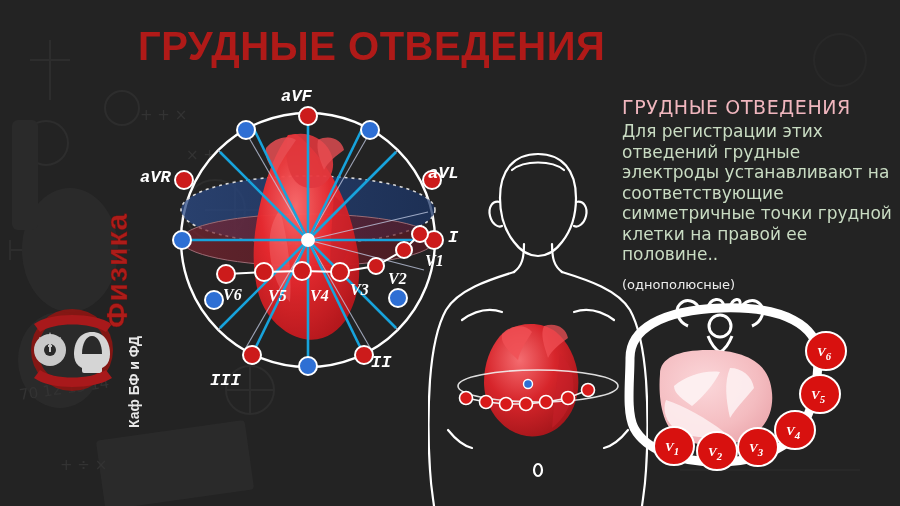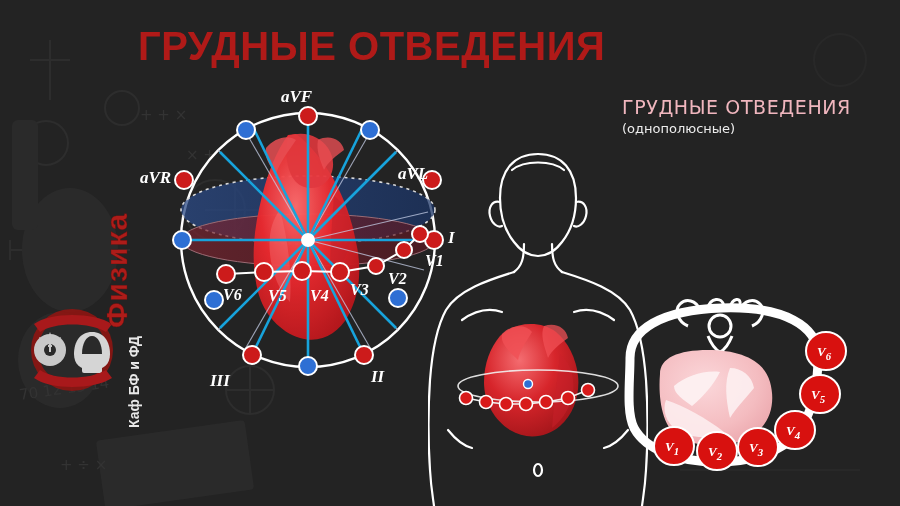--- a/index.html
+++ b/index.html
@@ -32,21 +32,21 @@
   #text-panel{ position:absolute; left:622px; top:96px; width:272px; }
   #panel-heading{
     font-size:19px; color:#F0B6BE; letter-spacing:.6px;
     font-family:"DejaVu Sans", sans-serif; margin-bottom:3px;
   }
   #panel-body{
     font-size:17px; line-height:20.5px; color:#C9DCC3;
     font-family:"DejaVu Sans", sans-serif;
   }
   #panel-note{
-    font-size:13px; color:#EDEDED; margin-top:1px;
+    font-size:13px; color:#EDEDED; margin-top:12px;
     font-family:"DejaVu Sans", sans-serif;
   }
 
   
   #logo-block{ position:absolute; left:8px; top:160px; width:130px; height:240px; }
   .vtext{
     position:absolute;
     transform-origin:left top;
     font-weight:bold;
     white-space:nowrap;
@@ -62,21 +62,21 @@
     left:118px; top:268px;
     transform:rotate(-90deg);
     font-size:14px; color:#E8E8E8; font-weight:bold;
   }
 
   
   #ecg-diagram{ position:absolute; left:138px; top:100px; width:340px; height:280px; }
 
   .lead-label{
     position:absolute; color:#fff; font-weight:bold; font-style:italic;
-    font-family:Liberation Serif, serif; font-size:17px; white-space:nowrap;text-align:right;
+    font-family:Liberation Mono, monospace; font-size:17px; white-space:nowrap;text-align:right;
   }
   .vlead-label{
     position:absolute; color:#fff; font-weight:bold; font-style:italic;
     font-family:"Liberation Serif", serif; font-size:16px; white-space:nowrap;
   }
 
   
   #torso{ position:absolute; left:428px; top:140px; width:220px; height:366px; }
 
   
@@ -219,23 +219,23 @@
       <circle cx="76" cy="200" r="9" fill="#2E6FD4" stroke="#fff" stroke-width="2"></circle>
       <circle cx="170" cy="266" r="9" fill="#2E6FD4" stroke="#fff" stroke-width="2"></circle>
     </g>
 
     <circle cx="170" cy="140" r="7" fill="#FFFFFF"></circle>
   </svg>
 
   
   <span class="lead-label" style="left:143px;top:-13px;">aVF</span>
   <span class="lead-label" style="left:2px;top:68px;">aVR</span>
-  <span class="lead-label" style="left:260px;top:64px;">aVL</span>
+  <span class="lead-label" style="left:290px;top:64px;">aVL</span>
   <span class="lead-label" style="left:310px;top:128px;">I</span>
-  <span class="lead-label" style="left:233px;top:267px;">II</span>
+  <span class="lead-label" style="left:233px;top:253px;">II</span>
   <span class="lead-label" style="left:72px;top:271px;">III</span>
 
   
   <span class="vlead-label" style="left:287px;top:152px;">V1</span>
   <span class="vlead-label" style="left:250px;top:170px;">V2</span>
   <span class="vlead-label" style="left:212px;top:181px;">V3</span>
   <span class="vlead-label" style="left:172px;top:187px;">V4</span>
   <span class="vlead-label" style="left:130px;top:187px;">V5</span>
   <span class="vlead-label" style="left:85px;top:186px;">V6</span>
 </div>
@@ -353,20 +353,21 @@
   <span class="vdot-label" style="left:53px;top:143px;"><span>V</span><sub>1</sub></span>
   <span class="vdot-label" style="left:96px;top:148px;"><span>V</span><sub>2</sub></span>
   <span class="vdot-label" style="left:137px;top:144px;"><span>V</span><sub>3</sub></span>
   <span class="vdot-label" style="left:174px;top:127px;"><span>V</span><sub>4</sub></span>
   <span class="vdot-label" style="left:199px;top:91px;"><span>V</span><sub>5</sub></span>
   <span class="vdot-label" style="left:205px;top:48px;"><span>V</span><sub>6</sub></span>
 </div>
 
 <div id="text-panel">
   <div id="panel-heading">ГРУДНЫЕ ОТВЕДЕНИЯ</div>
+  <div id="panel-body">Для регистрации этих отведений грудные электроды устанавливают на соответствующие симметричные точки грудной клетки на правой ее половине..</div>
   <div id="panel-note">(однополюсные)</div>
 </div>
 
 <div id="logo-block">
   <svg width="130" height="240" viewBox="0 0 130 240">
     <g transform="translate(12,148)">
       <circle cx="52" cy="42" r="41" fill="#8E1512" opacity=".9"></circle>
       <circle cx="52" cy="42" r="34" fill="#2a2a2a"></circle>
       <g fill="#C9C9C9">
         <circle cx="30" cy="42" r="16"></circle>

